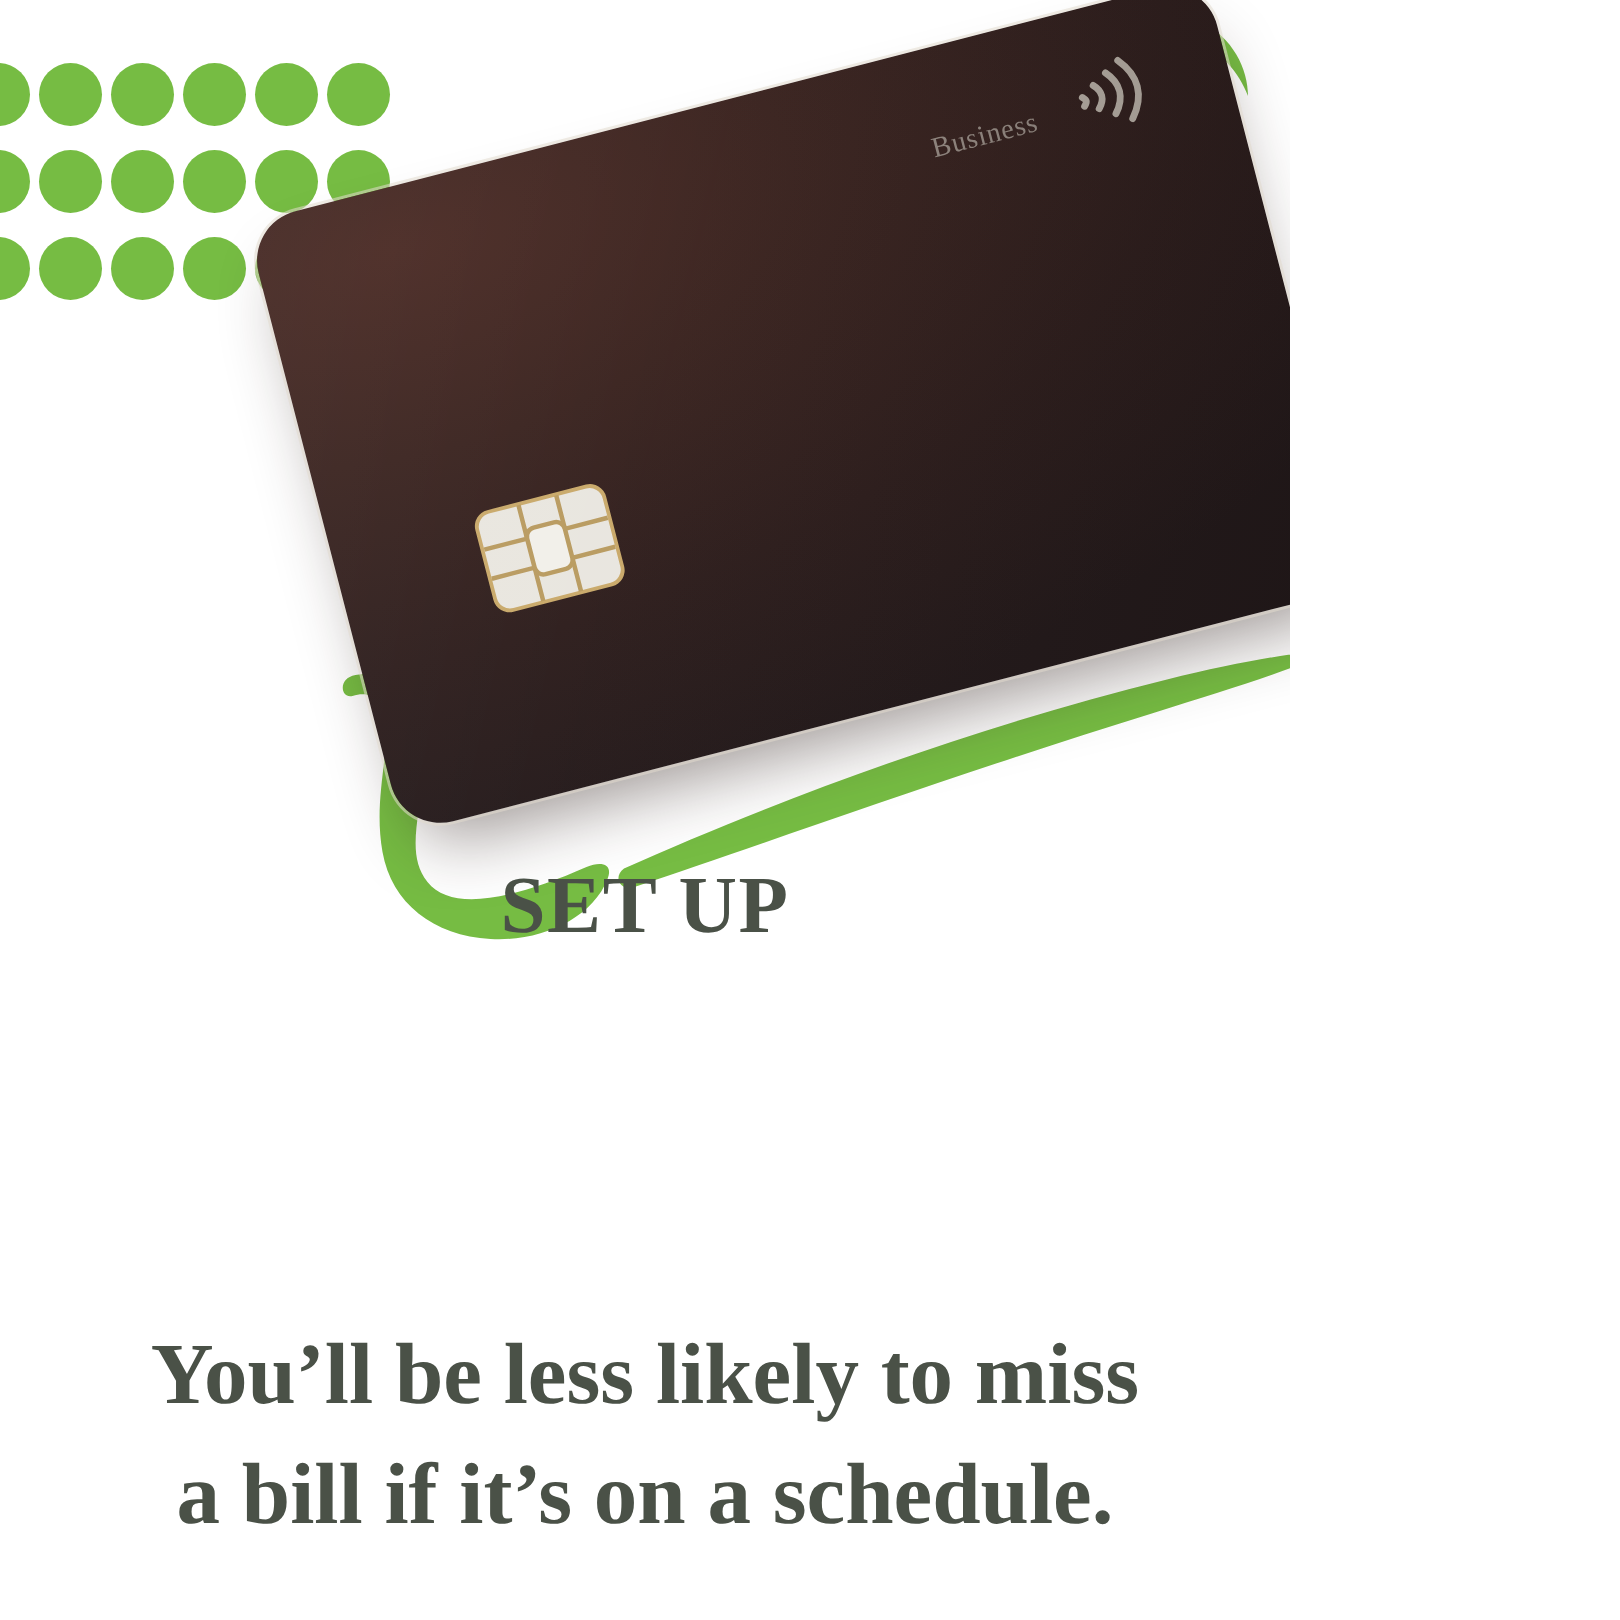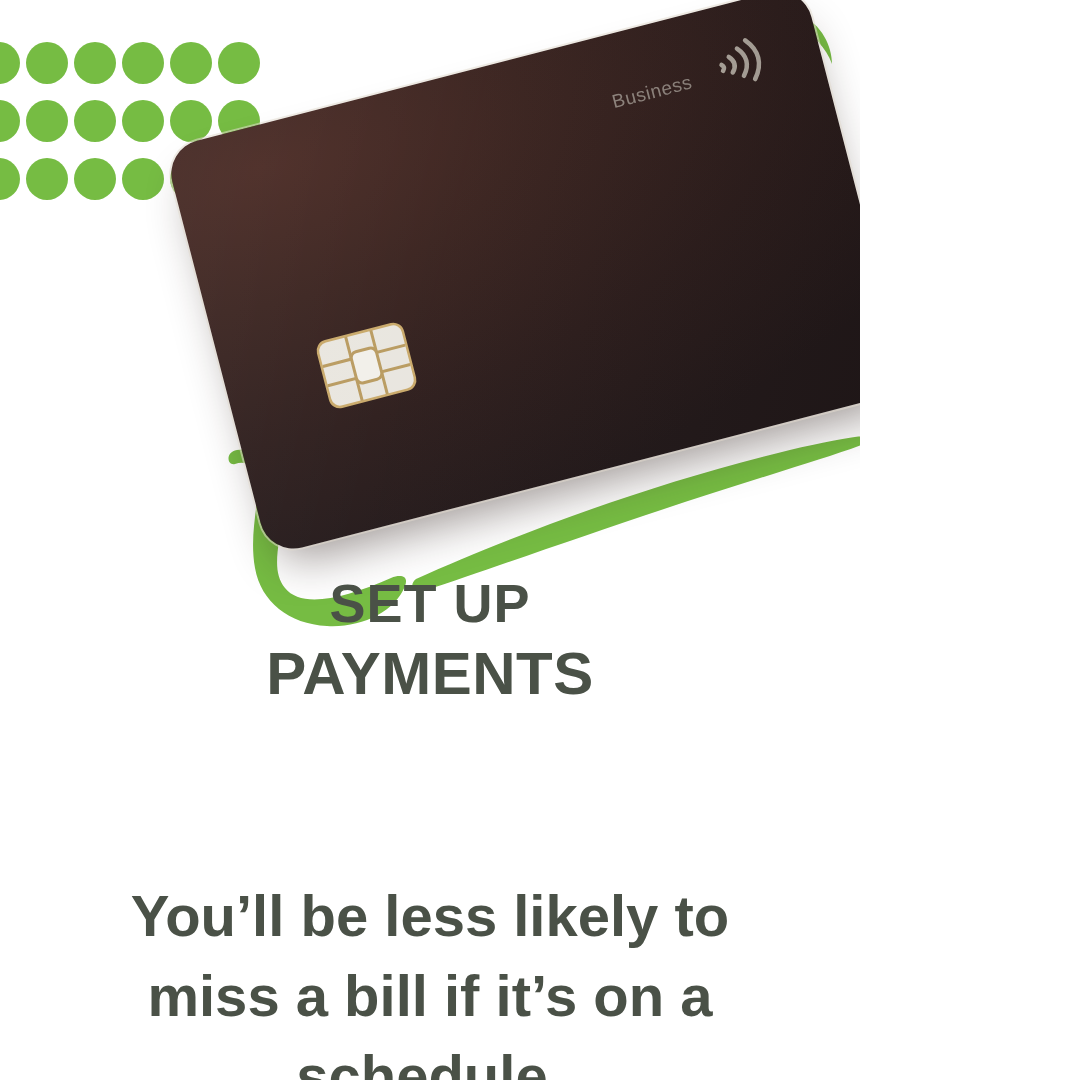--- a/index.html
+++ b/index.html
@@ -6,21 +6,21 @@
     margin: 0;
     padding: 0;
     background: #ffffff;
   }
   #canvas {
     position: relative;
     width: 860px;
     height: 1080px;
     background: #ffffff;
     overflow: hidden;
-    font-family: Liberation Sans, sans-serif;
+    font-family: Liberation Serif, serif;
   }
 
   
   #dot-grid {
     position: absolute;
     left: -22px;
     top: 42px;
     display: grid;
     grid-template-columns: repeat(6, 48px);
     grid-template-rows: repeat(3, 58px);
@@ -274,18 +274,17 @@
           <rect x="33" y="20" width="26" height="32" rx="6" fill="#f2f0ea"></rect>
         </g>
       </svg>
 
       <div id="card-sheen"></div>
     </div>
   </div>
 
   <div id="headline-block">
     <p id="eyebrow">SET UP</p>
-    <p id="subhead">PAYMENTS</p>
   </div>
 
   <p id="body-copy">You’ll be less likely to miss a bill if it’s on a schedule.</p>
 
 </div>
 
 </body></html>

